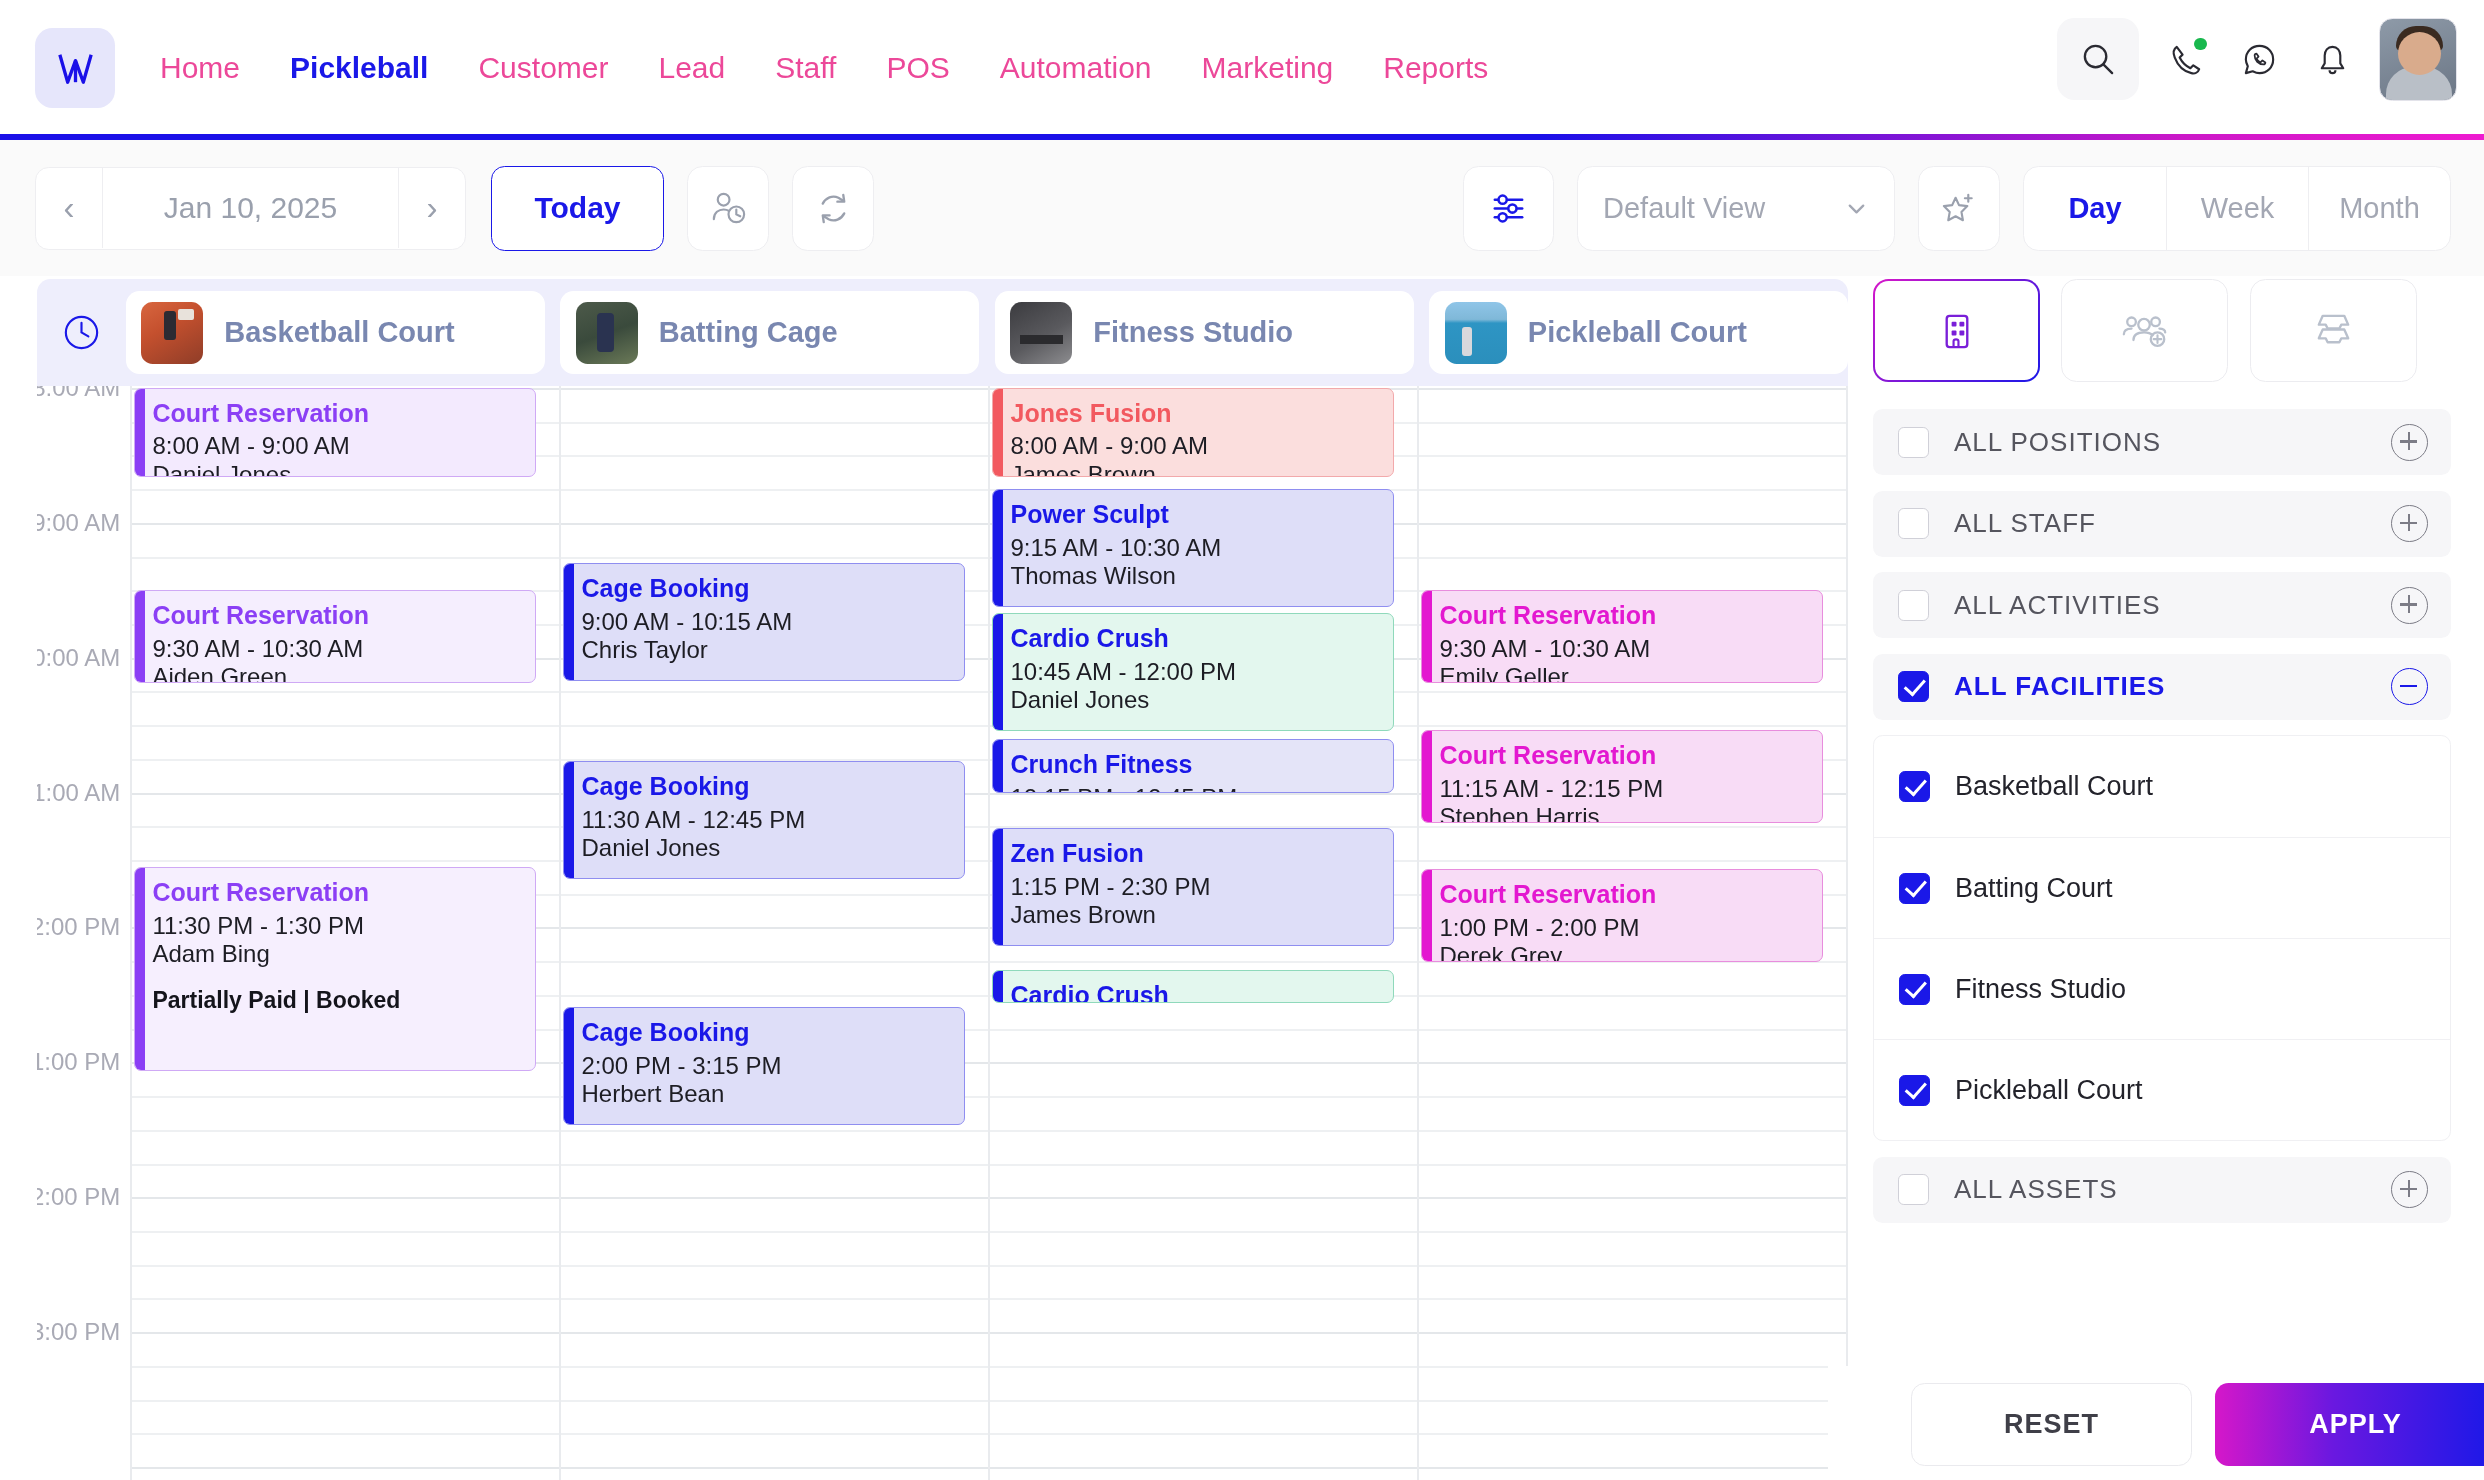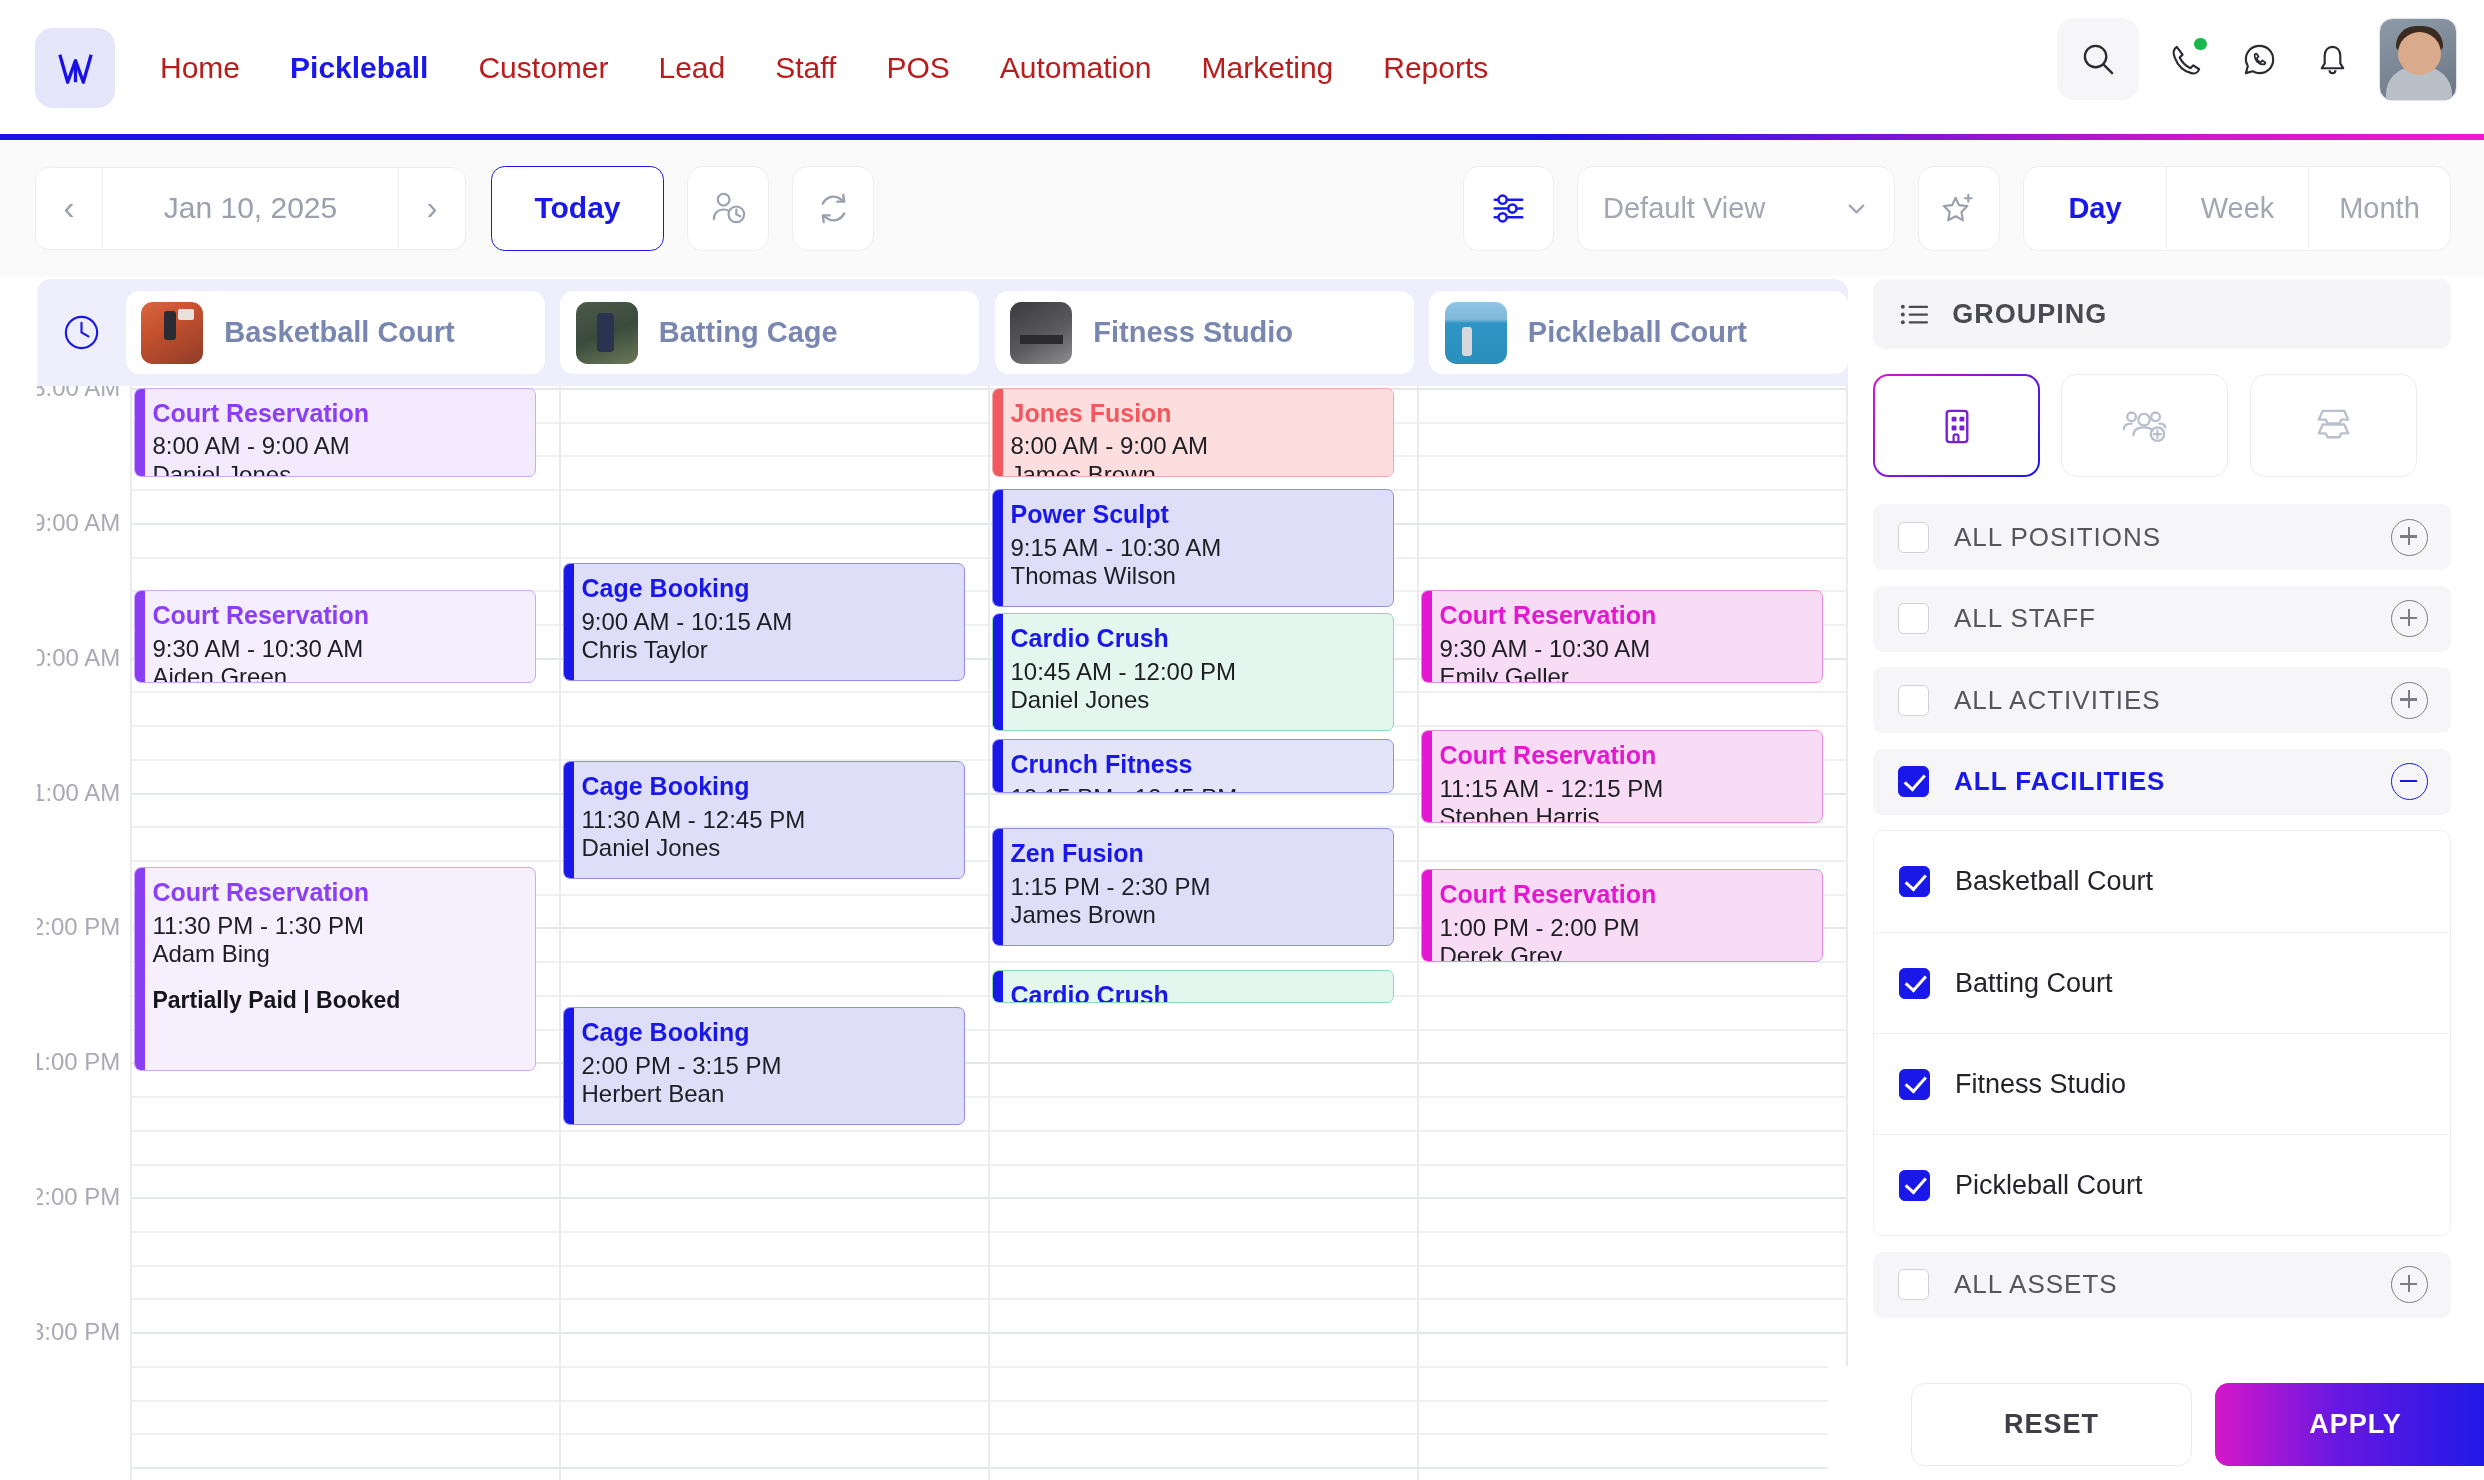--- a/index.html
+++ b/index.html
@@ -13,21 +13,21 @@
   
   .topnav {
     position: absolute; top: 0; left: 0; width: 2484px; height: 136px;
     background: #ffffff; display: flex; align-items: center;
   }
   .logo-box {
     width: 80px; height: 80px; margin-left: 35px; border-radius: 17.5px;
     background: #e6e6fb; display: flex; align-items: center; justify-content: center;
   }
   .navlinks { display: flex; align-items: center; margin-left: 45px; gap: 50px; }
-  .navlink { font-size: 30px; color: #b91c1c; white-space: nowrap; cursor: pointer; }
+  .navlink { font-size: 30px; color: #ec4899; white-space: nowrap; cursor: pointer; }
   .navlink.active { color: #1a18e8; font-weight: 700; }
   .nav-right { position: absolute; right: 27px; top: 17.5px; display: flex; align-items: center; gap: 19.4px; }
   .searchbtn {
     width: 82px; height: 82px; border-radius: 17.5px; background: #f6f6f8;
     display: flex; align-items: center; justify-content: center; cursor: pointer;
   }
   .iconbtn { width: 54px; height: 54px; display: flex; align-items:center; justify-content:center; cursor:pointer; position: relative;}
   .avatar {
     width: 78px; height: 83px; border-radius: 13.6px; border: 1.9px solid #e3e3ea;
     overflow: hidden; background: linear-gradient(160deg,#8e9aa8,#6b7685);
@@ -471,31 +471,20 @@
           <div class="bar" style="background: rgb(227, 24, 208);"></div>
           <div class="t" style="color: rgb(227, 24, 208);">Court Reservation</div>
           <div class="l">1:00 PM - 2:00 PM</div>
           <div class="l">Derek Grey</div>
         </div>
       </div>
   </div>
 </div>
 
 <div class="panel">
-  <div class="panel-head">
-    <svg width="33" height="33" viewBox="0 0 34 34">
-      <circle cx="5" cy="9" r="2" fill="#4a4a52"></circle>
-        <rect x="11" y="8" width="20" height="2.4" rx="1.2" fill="#4a4a52"></rect>
-      <circle cx="5" cy="17" r="2" fill="#4a4a52"></circle>
-        <rect x="11" y="16" width="20" height="2.4" rx="1.2" fill="#4a4a52"></rect>
-      <circle cx="5" cy="25" r="2" fill="#4a4a52"></circle>
-        <rect x="11" y="24" width="20" height="2.4" rx="1.2" fill="#4a4a52"></rect>
-    </svg>
-    <div class="panel-head-label">GROUPING</div>
-  </div>
 
   <div class="grp-btns">
     <div class="grp-btn active">
       <svg width="47" height="47" viewBox="0 0 48 48">
         <rect x="14" y="9" width="21" height="32" rx="3" stroke="#7a1fd8" stroke-width="2.4" fill="none"></rect>
         <rect x="19" y="15" width="5" height="5" rx="1" fill="#7a1fd8"></rect>
         <rect x="27" y="15" width="5" height="5" rx="1" fill="#7a1fd8"></rect>
         <rect x="19" y="24" width="5" height="5" rx="1" fill="#7a1fd8"></rect>
         <rect x="27" y="24" width="5" height="5" rx="1" fill="#7a1fd8"></rect>
         <path d="M21 41 L21 35 C21 33.5 22 33 23.5 33 C25 33 26 33.5 26 35 L26 41" stroke="#7a1fd8" stroke-width="2.2" fill="none"></path>

